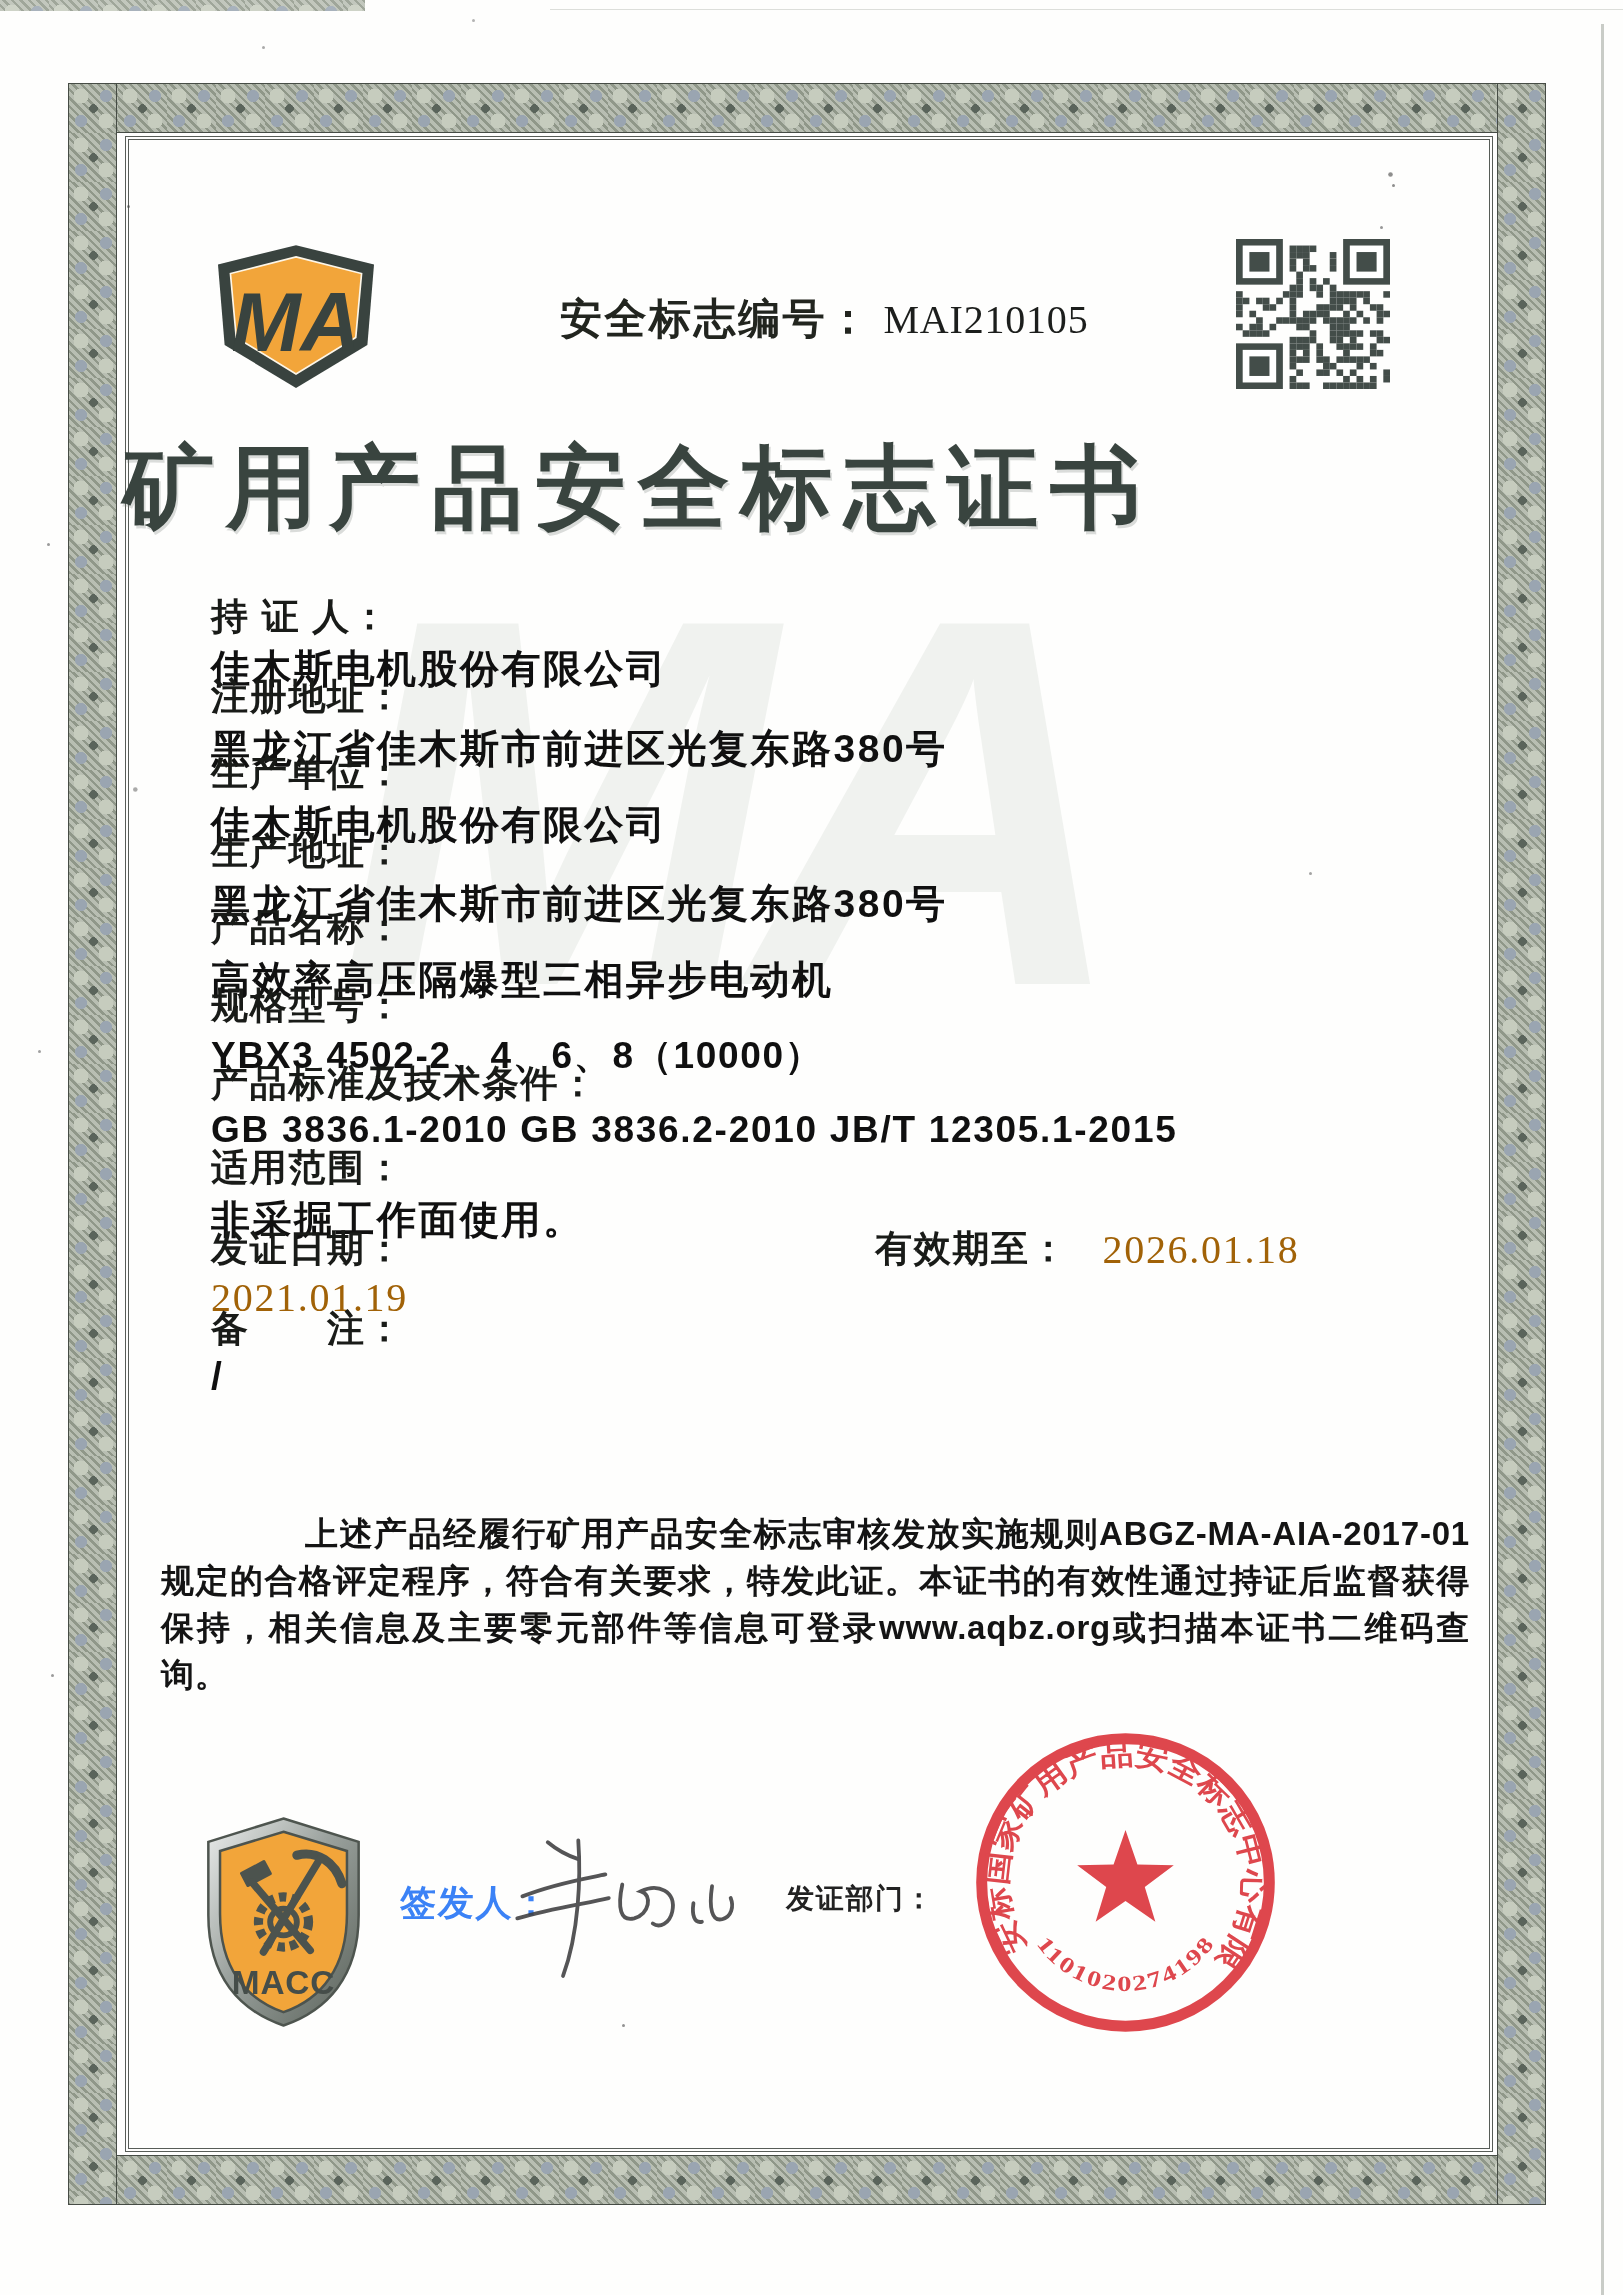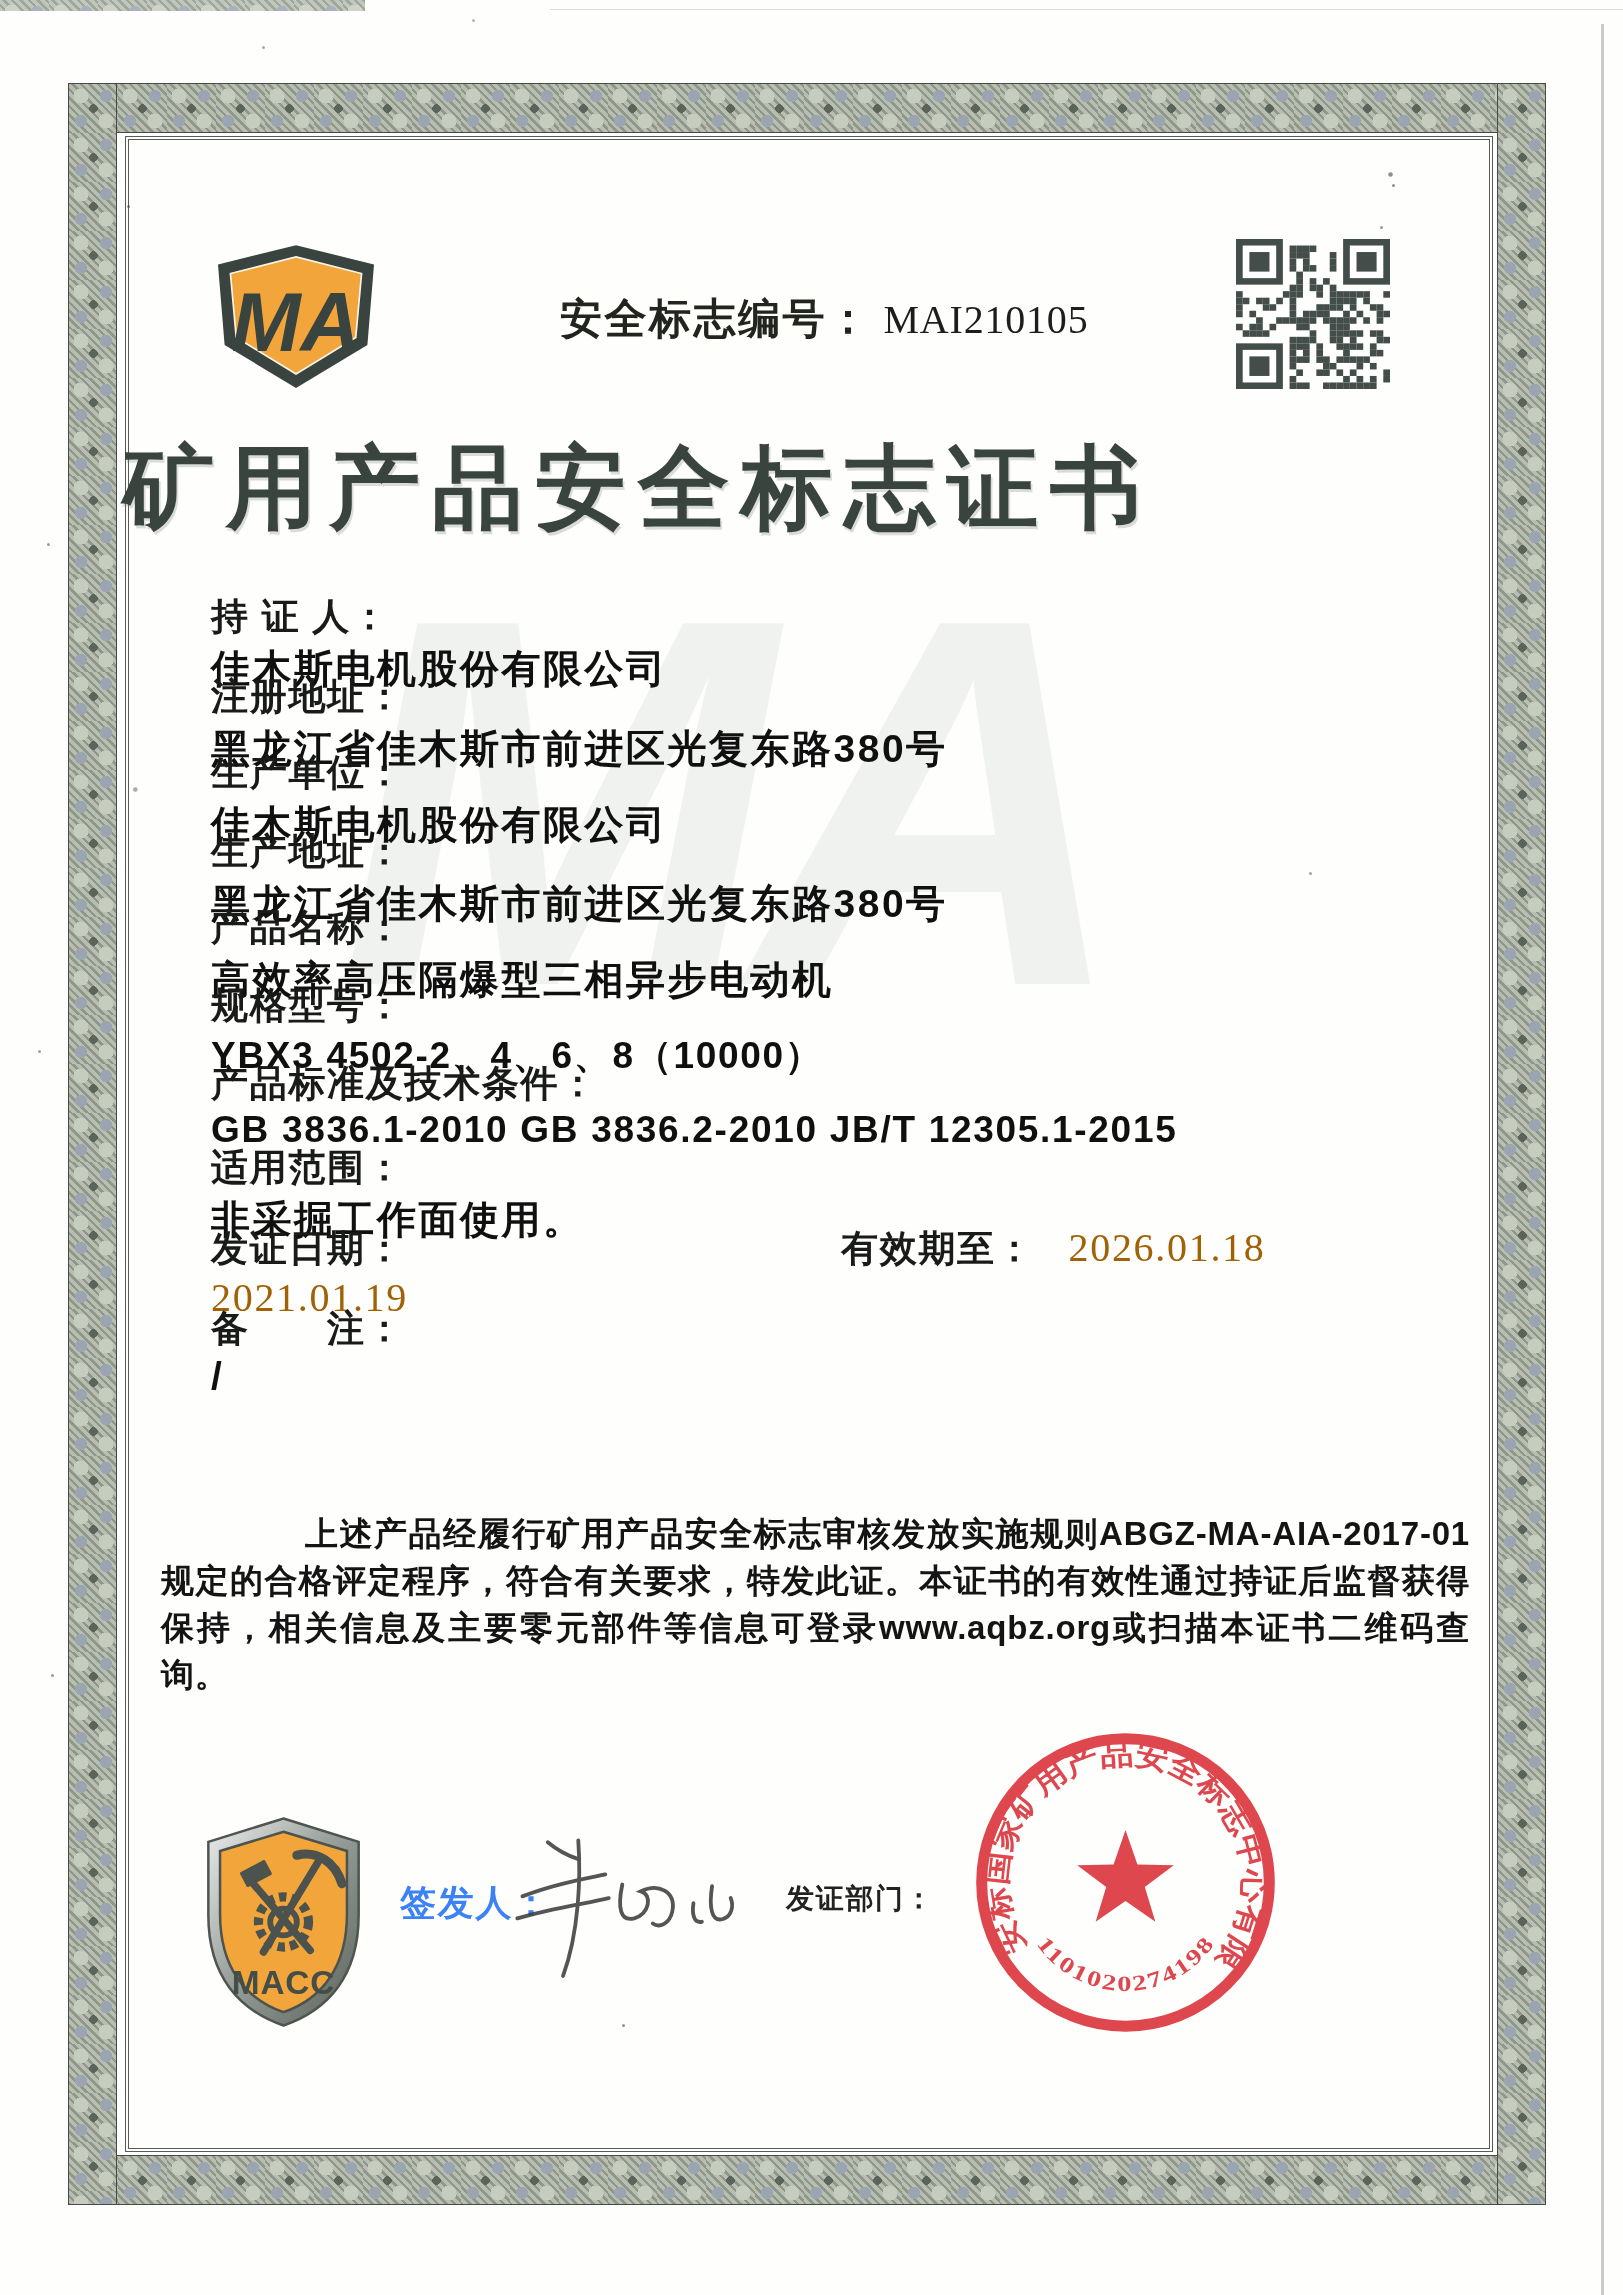--- a/index.html
+++ b/index.html
@@ -40,21 +40,21 @@
   #qr{position:absolute;left:1236px;top:239px;width:154px;height:150px;z-index:2;}
   #title{position:absolute;left:123px;top:427px;width:1319px;text-align:left;font-size:91px;font-weight:900;
      letter-spacing:12px;color:#39443f;z-index:2;font-family:"Liberation Serif",serif;
      text-shadow:1.7px 2.5px 0 rgba(110,120,114,.25);white-space:nowrap;}
   
   .row{position:absolute;left:211px;z-index:2;white-space:nowrap;display:flex;align-items:baseline;flex-direction:column;}
   .row .lbl{font-size:37px;font-weight:bold;color:#191b18;min-width:228px;letter-spacing:1.7px;}
   .row .val{font-size:39px;font-weight:bold;color:#101010;letter-spacing:2.5px;}
   .row .val.latin{font-size:37px;letter-spacing:1.7px;}
   #row-std .lbl{min-width:0;margin-right:41px;}
-  #row-date .pair2{position:absolute;left:630px;display:flex;align-items:flex-start;}
+  #row-date .pair2{position:absolute;left:664px;display:flex;align-items:center;}
   .dateval{font-family:"Liberation Serif",serif;font-size:40px;font-weight:normal;color:#a16207;letter-spacing:1.7px;}
   
   #statement{position:absolute;left:161px;top:1510px;width:1309px;z-index:2;
      font-size:33px;line-height:47px;color:#141414;text-align:justify;text-indent:144px;
      font-weight:bold;letter-spacing:0.8px;}
   
   #macc{position:absolute;left:200px;top:1812px;width:167px;height:220px;z-index:2;}
   #signer{position:absolute;left:400px;top:1879px;font-size:36px;font-weight:bold;color:#3b82f6;z-index:2;letter-spacing:1.7px;}
   #signature{position:absolute;left:497px;top:1826px;width:254px;height:178px;z-index:3;}
   #issuer{position:absolute;left:786px;top:1880px;font-size:28px;font-weight:bold;color:#222;z-index:2;letter-spacing:1.7px;}

